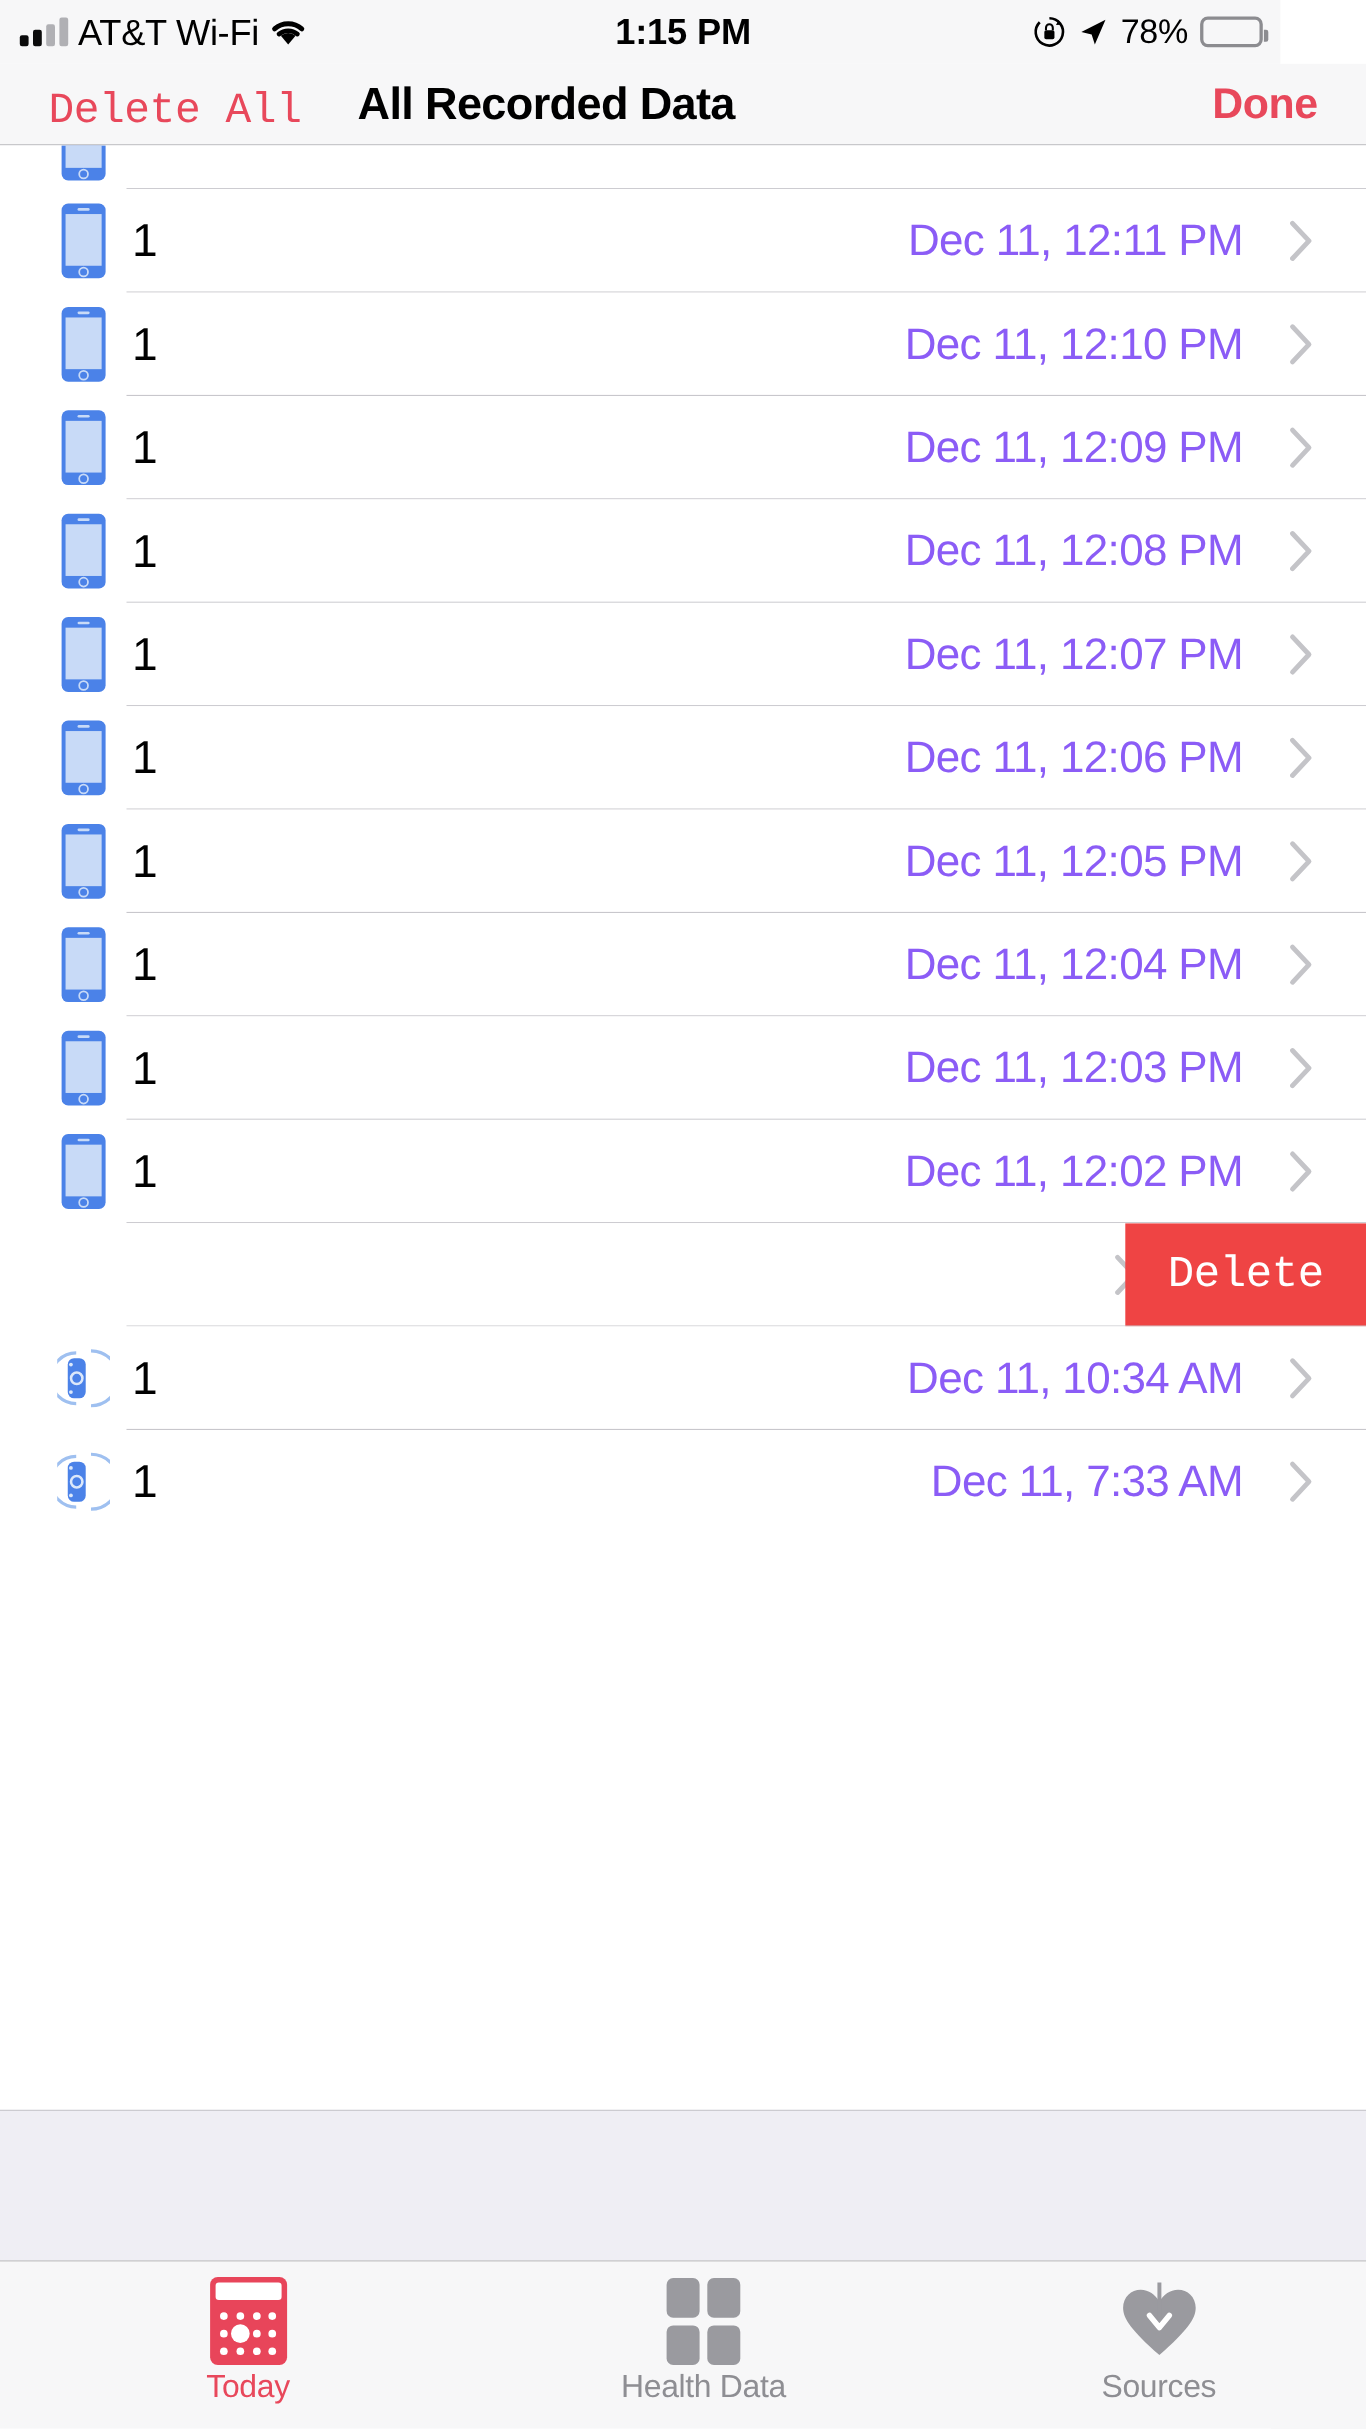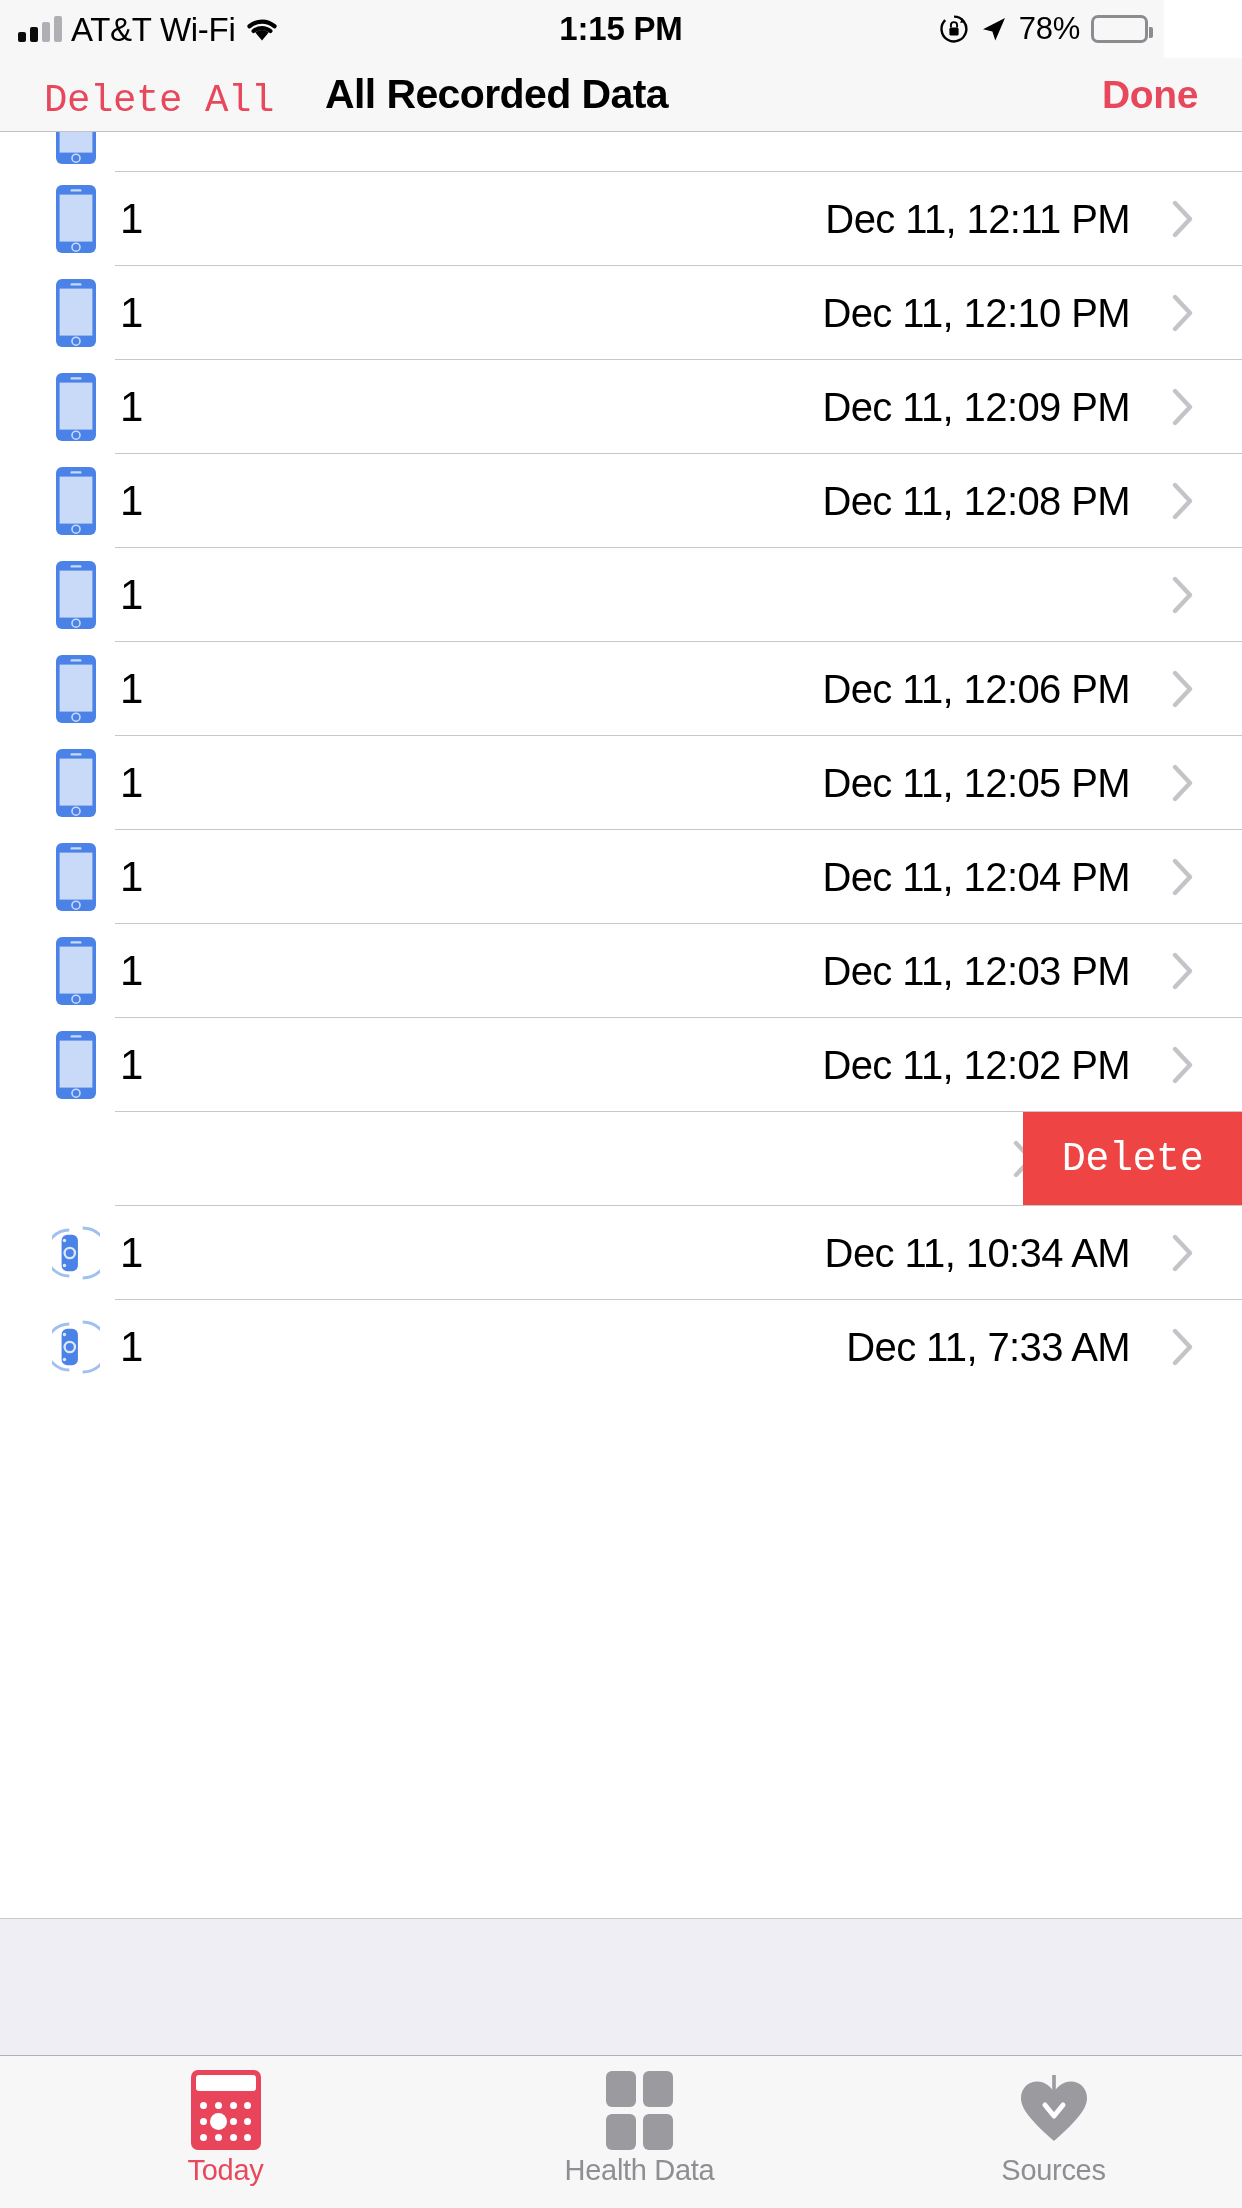--- a/index.html
+++ b/index.html
@@ -108,21 +108,21 @@
     transform:translateY(-50%);
     width:48px; height:72px;
     display:flex; align-items:center; justify-content:center;
   }
   .row-value {
     position:absolute; left:120px;
     font-size:42px; color:#000; letter-spacing:-0.5px;
   }
   .row-date {
     position:absolute; right:112px;
-    font-size:40px; color:#000000; letter-spacing:-0.6px;
+    font-size:40px; color:#8b5cf6; letter-spacing:-0.6px;
   }
   .row-chevron {
     position:absolute; right:48px;
     width:22px; height:38px;
   }
 
   
   .row.partial {
     height:40px;
     overflow:hidden;
@@ -341,20 +341,21 @@
       <div class="row">  
         <span class="row-icon">
           <svg viewBox="0 0 44 70" width="44" height="70">
             <rect x="2" y="1" width="40" height="68" rx="6" fill="#4B82E8"></rect>
             <rect x="5.6" y="10.6" width="32.8" height="47" fill="#C8DAF7"></rect>
             <rect x="16.5" y="5.2" width="11" height="2.4" rx="1.2" fill="#C8DAF7"></rect>
             <circle cx="22" cy="63.2" r="4" fill="none" stroke="#C8DAF7" stroke-width="1.6"></circle>
           </svg>
         </span>  
         <span class="row-value">1</span>  
+        <span class="row-date">Dec 11, 12:07 PM</span>  
         <span class="row-chevron"><svg viewBox="0 0 22 38" width="22" height="38">
             <path d="M3 3 L18 19 L3 35" stroke="#C4C4C8" stroke-width="4.4" fill="none" stroke-linecap="round" stroke-linejoin="round"></path>
           </svg></span>  
         <span class="sep"></span>
       </div>
       <div class="row">  
         <span class="row-icon">
           <svg viewBox="0 0 44 70" width="44" height="70">
             <rect x="2" y="1" width="40" height="68" rx="6" fill="#4B82E8"></rect>
             <rect x="5.6" y="10.6" width="32.8" height="47" fill="#C8DAF7"></rect>

